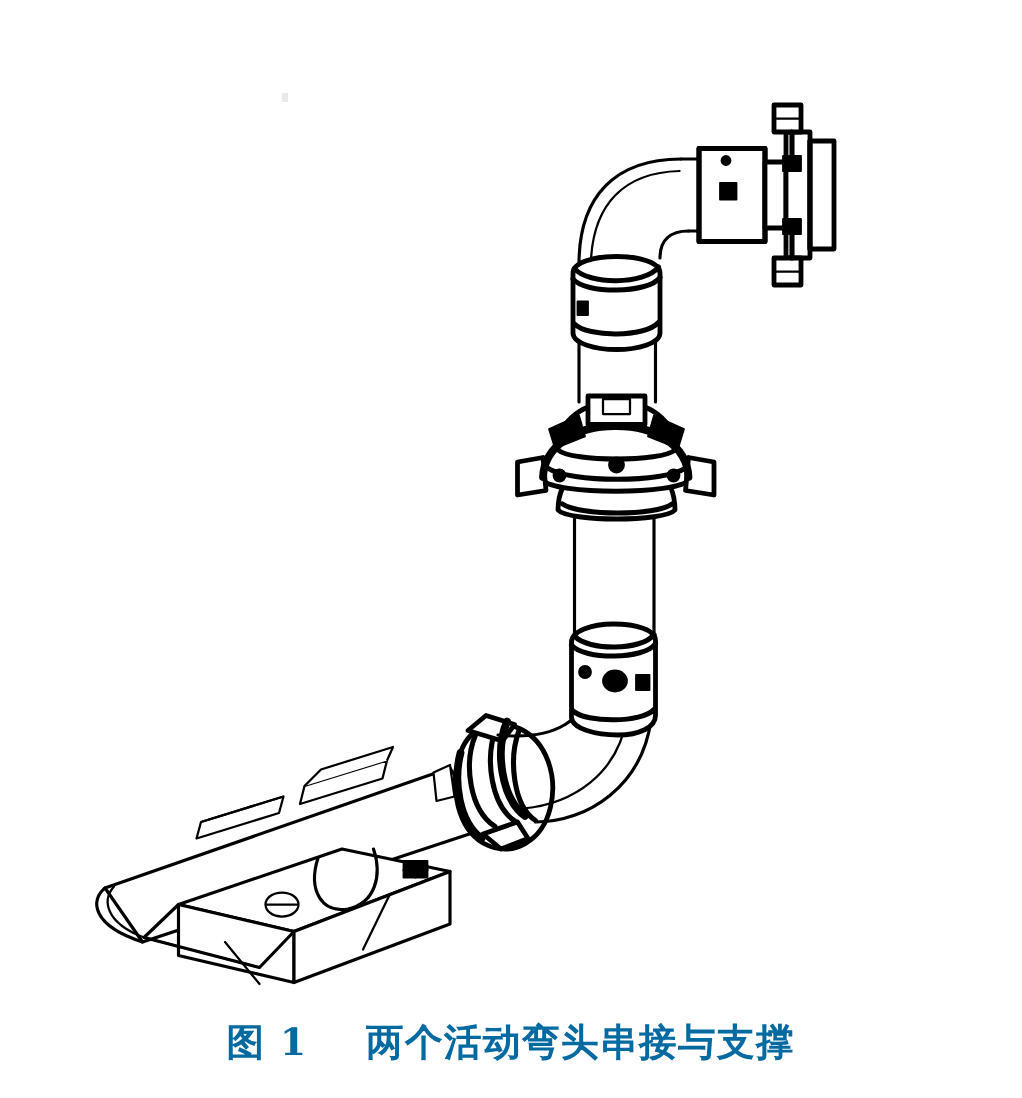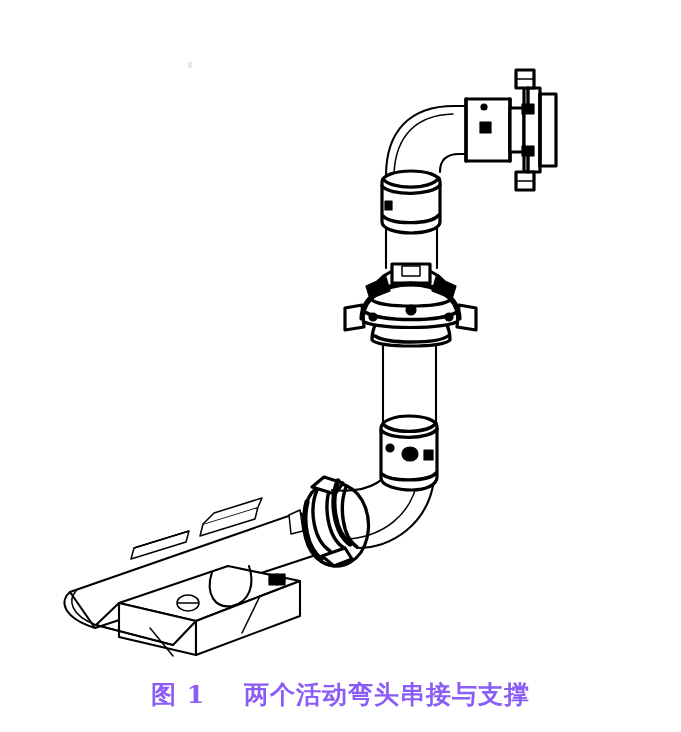--- a/index.html
+++ b/index.html
@@ -33,21 +33,21 @@
   #figure-caption {
     position: absolute;
     left: 0;
     top: 678px;
     width: 681px;
     text-align: center;
     font-family: "DejaVu Serif", "Liberation Serif", serif;
     font-weight: bold;
     font-size: 25px;
     letter-spacing: 1px;
-    color: #8b5cf6;
+    color: #0369a1;
     white-space: pre;
   }
   .scan-speck {
     position: absolute;
     background: #e9e9e9;
   }
 </style>
 </head>
 <body>
 

